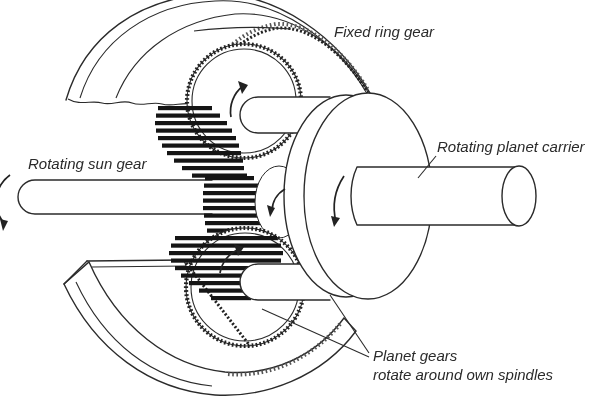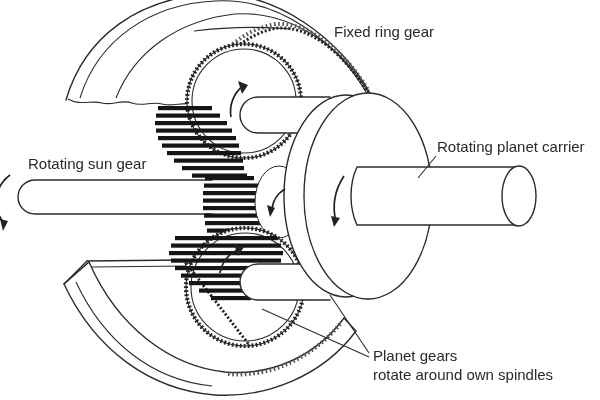--- a/index.html
+++ b/index.html
@@ -1,17 +1,17 @@
 <!DOCTYPE html>
 <html><head>
 <meta charset="utf-8">
 <style>
   html,body{margin:0;padding:0;background:#fff;}
   .stage{position:relative;width:600px;height:400px;background:#fff;overflow:hidden;
-         font-family:"Liberation Sans", sans-serif;}
+         font-family:"Liberation Sans", sans-serif;font-style:italic;}
   svg{display:block;}
   .lbl{font-family:"Liberation Sans", sans-serif;font-size:15px;fill:#2a2a2a;}
   .ln{stroke:#2b2b2b;fill:none;stroke-width:1.4;stroke-linecap:round;}
   .thin{stroke:#2b2b2b;fill:none;stroke-width:1.1;}
   .white{fill:#ffffff;}
   .teethbar{fill:#151515;}
   .toothring{fill:none;stroke:#222;stroke-width:4.2;stroke-dasharray:1.8 2.2;}
   .rimtex{fill:none;stroke:#555;stroke-width:4;stroke-dasharray:1.6 2.6;}
   .zig{fill:none;stroke:#222;stroke-width:3;stroke-dasharray:2 2;}
   .arrow{stroke:#222;fill:none;stroke-width:1.7;}

